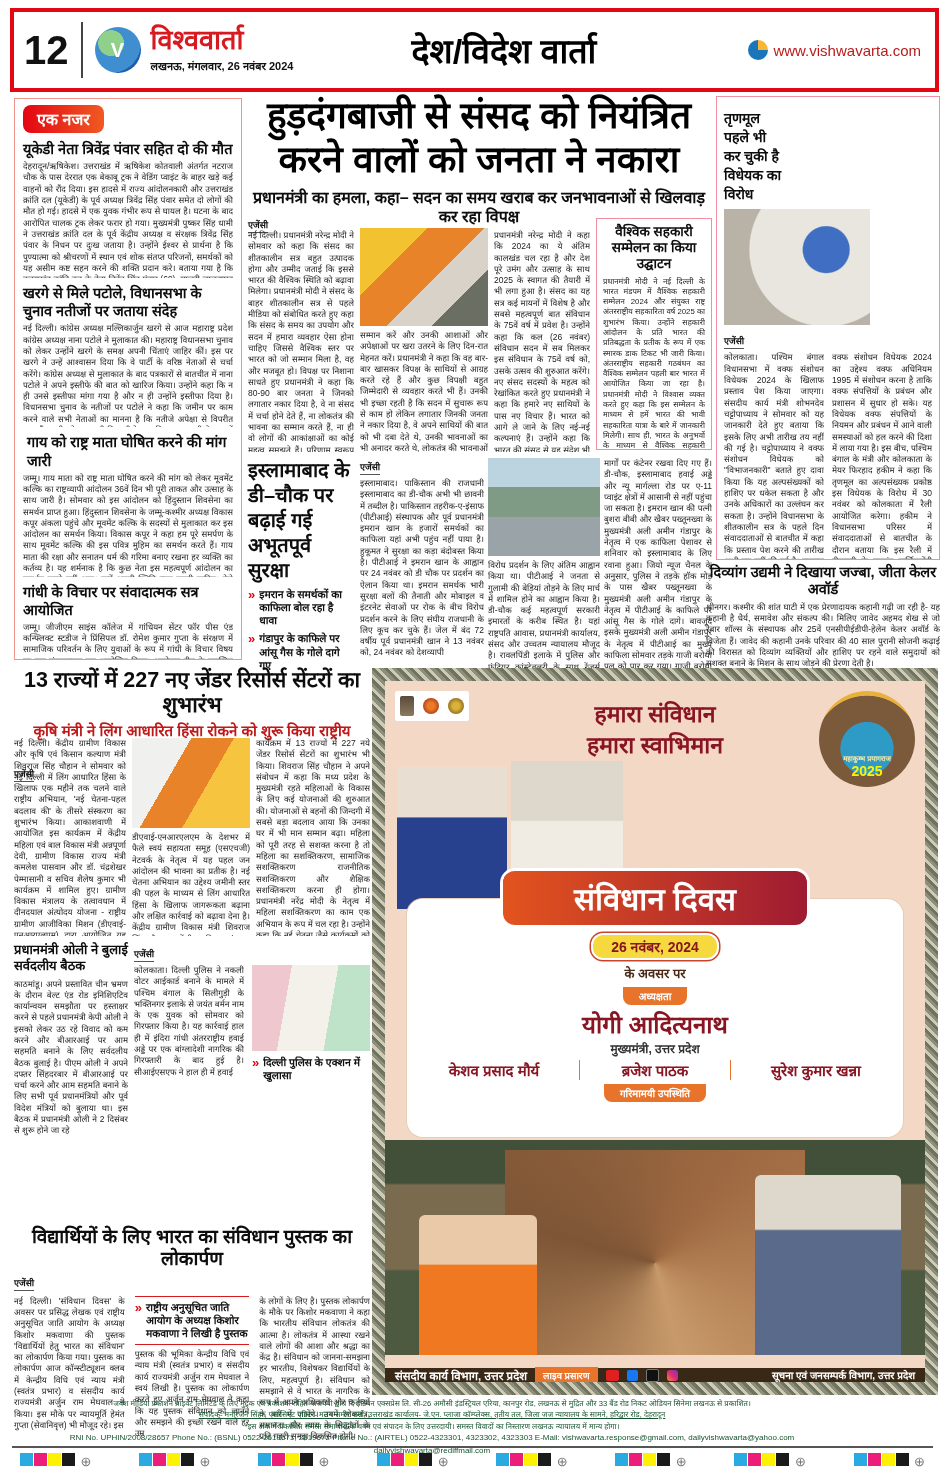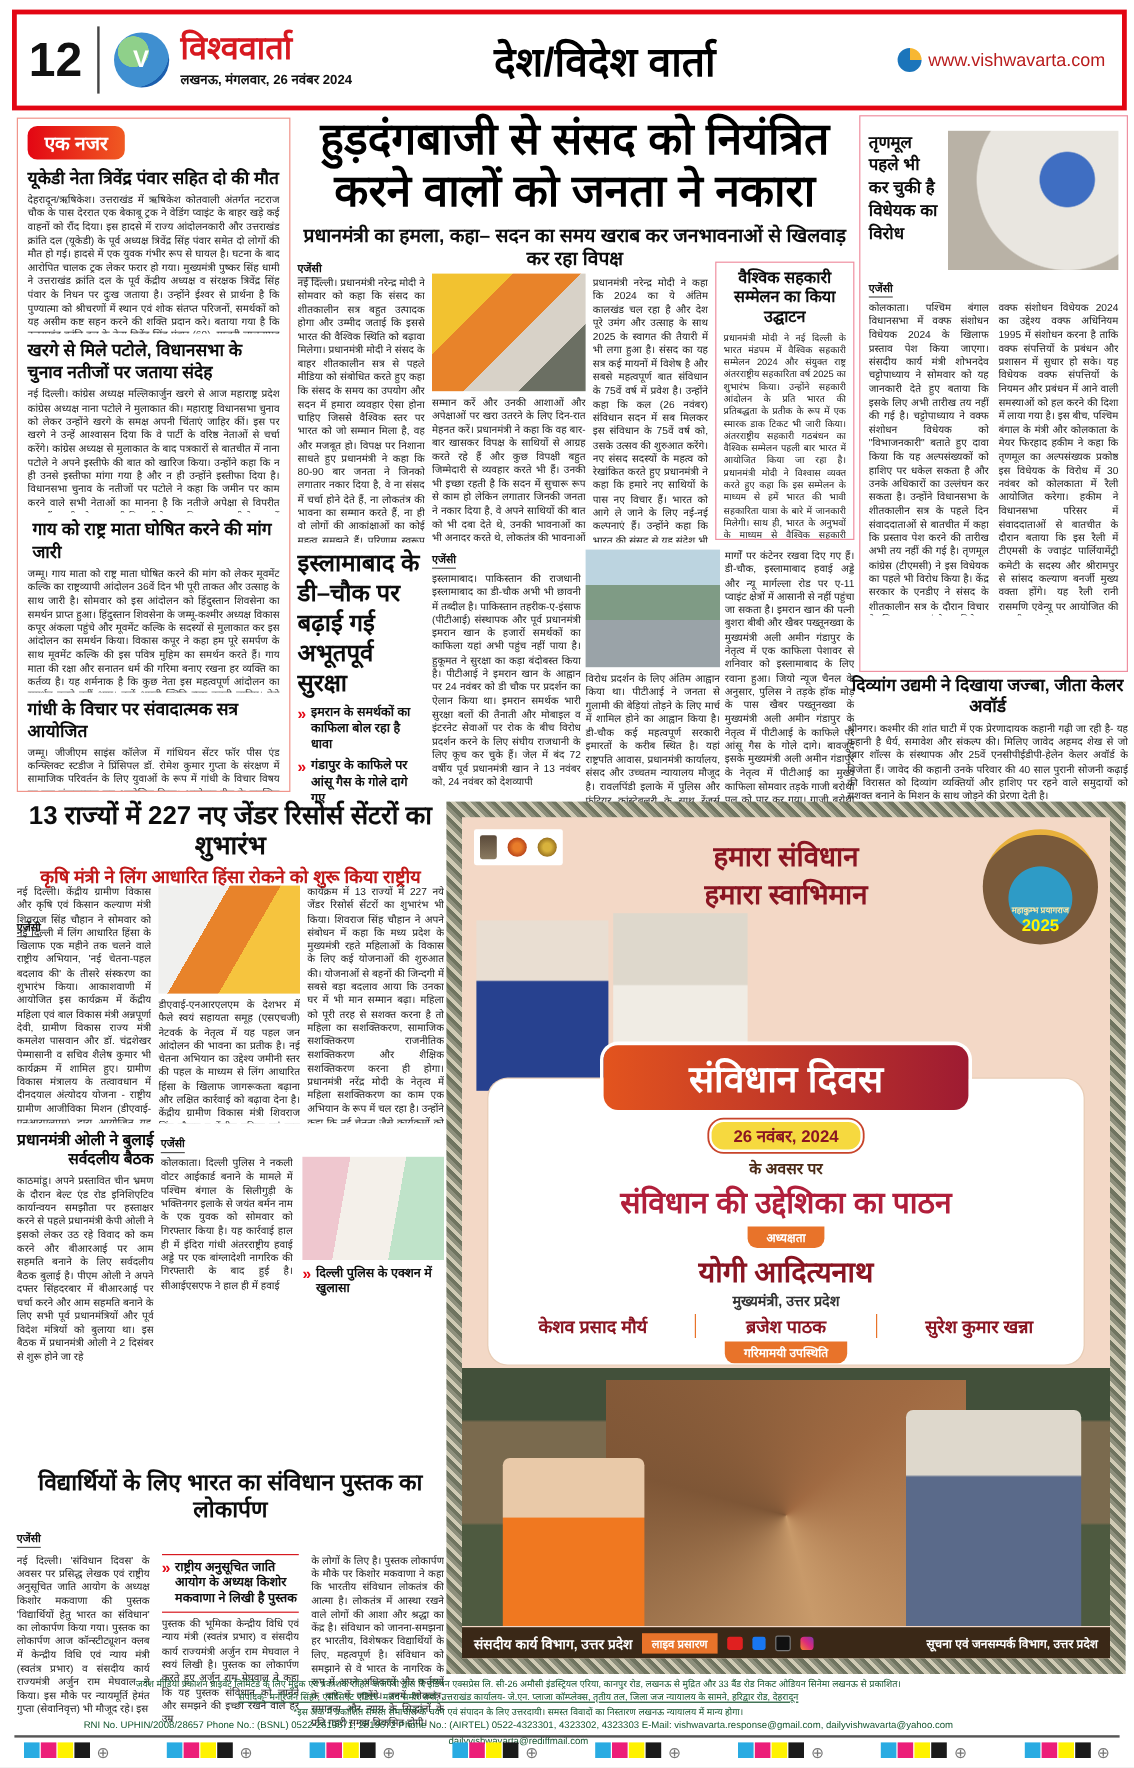--- a/index.html
+++ b/index.html
@@ -104,21 +104,21 @@
     <div class="bt" style="height:204px;">इस्लामाबाद। पाकिस्तान की राजधानी इस्लामाबाद का डी-चौक अभी भी छावनी में तब्दील है। पाकिस्तान तहरीक-ए-इंसाफ (पीटीआई) संस्थापक और पूर्व प्रधानमंत्री इमरान खान के हजारों समर्थकों का काफिला यहां अभी पहुंच नहीं पाया है। हुकूमत ने सुरक्षा का कड़ा बंदोबस्त किया है। पीटीआई ने इमरान खान के आह्वान पर 24 नवंबर को डी चौक पर प्रदर्शन का ऐलान किया था। इमरान समर्थक भारी सुरक्षा बलों की तैनाती और मोबाइल व इंटरनेट सेवाओं पर रोक के बीच विरोध प्रदर्शन करने के लिए संघीय राजधानी के लिए कूच कर चुके हैं। जेल में बंद 72 वर्षीय पूर्व प्रधानमंत्री खान ने 13 नवंबर को, 24 नवंबर को देशव्यापी</div>
   </div>
 
   <div class="abs photo" style="left:488px;top:458px;width:112px;height:98px;
               background:linear-gradient(180deg,#bcd4e0 0 30%,#7f9b85 30% 60%,#9aa3a8 60% 100%);"></div>
   <div class="abs bt" style="left:488px;top:560px;width:112px;height:112px;">विरोध प्रदर्शन के लिए अंतिम आह्वान किया था। पीटीआई ने जनता से गुलामी की बेड़ियां तोड़ने के लिए मार्च में शामिल होने का आह्वान किया है। डी-चौक कई महत्वपूर्ण सरकारी इमारतों के करीब स्थित है। यहां राष्ट्रपति आवास, प्रधानमंत्री कार्यालय, संसद और उच्चतम न्यायालय मौजूद है। रावलपिंडी इलाके में पुलिस और फ्रंटियर कांस्टेबुलरी के साथ रेंजर्स तैनात हैं। प्रदर्शन के मद्देनजर श्रीनगर राजमार्ग, जीटी रोड और एक्सप्रेस-वे सहित सारे इस्लामाबाद में</div>
 
   <div class="abs bt" style="left:604px;top:458px;width:108px;height:214px;">मार्गों पर कंटेनर रखवा दिए गए हैं। डी-चौक, इस्लामाबाद हवाई अड्डे और न्यू मार्गल्ला रोड पर ए-11 प्वाइंट क्षेत्रों में आसानी से नहीं पहुंचा जा सकता है। इमरान खान की पत्नी बुशरा बीबी और खैबर पख्तूनख्वा के मुख्यमंत्री अली अमीन गंडापुर के नेतृत्व में एक काफिला पेशावर से शनिवार को इस्लामाबाद के लिए रवाना हुआ। जियो न्यूज चैनल के अनुसार, पुलिस ने तड़के हॉक मोड़ के पास खैबर पख्तूनख्वा के मुख्यमंत्री अली अमीन गंडापुर के नेतृत्व में पीटीआई के काफिले पर आंसू गैस के गोले दागे। बावजूद इसके मुख्यमंत्री अली अमीन गंडापुर के नेतृत्व में पीटीआई का मुख्य काफिला सोमवार तड़के गाजी बरोथा पुल को पार कर गया। गाजी बरोथा पुल इस्लामाबाद से 100 किलोमीटर दूर है।</div>
 
   <div class="abs" style="left:716px;top:96px;width:224px;height:464px;border:1.5px solid #ef8fa0;padding:6px 7px;box-sizing:border-box;overflow:hidden;">
-    <div style="display:flex;margin-top:6px;gap:6px;">
+    <div style="display:flex;margin-top:6px;gap:6px;flex-direction:column;">
       <div class="hl" style="width:62px;font-size:14px;line-height:1.35;">तृणमूल पहले भी कर चुकी है विधेयक का विरोध</div>
       <div class="photo" style="width:146px;height:116px;
                   background:radial-gradient(circle at 70% 35%, #3f6ec2 0 18%, #e9e6e0 19% 60%, #b9b2a6 61% 100%);"></div>
     </div>
     <div style="margin-top:5px;">
       <span class="byline">एजेंसी</span>
     </div>
     <div style="display:flex;gap:8px;">
       <div class="bt" style="width:100px;height:262px;">कोलकाता। पश्चिम बंगाल विधानसभा में वक्फ संशोधन विधेयक 2024 के खिलाफ प्रस्ताव पेश किया जाएगा। संसदीय कार्य मंत्री शोभनदेव चट्टोपाध्याय ने सोमवार को यह जानकारी देते हुए बताया कि इसके लिए अभी तारीख तय नहीं की गई है। चट्टोपाध्याय ने वक्फ संशोधन विधेयक को "विभाजनकारी" बताते हुए दावा किया कि यह अल्पसंख्यकों को हाशिए पर धकेल सकता है और उनके अधिकारों का उल्लंघन कर सकता है। उन्होंने विधानसभा के शीतकालीन सत्र के पहले दिन संवाददाताओं से बातचीत में कहा कि प्रस्ताव पेश करने की तारीख अभी तय नहीं की गई है। तृणमूल कांग्रेस (टीएमसी) ने इस विधेयक का पहले भी विरोध किया है। केंद्र सरकार के एनडीए ने संसद के शीतकालीन सत्र के दौरान विचार के लिए वक्फ संशोधन विधेयक समेत 16 विधेयकों को सूचीबद्ध किया है।</div>
       <div class="bt" style="width:100px;height:262px;">वक्फ संशोधन विधेयक 2024 का उद्देश्य वक्फ अधिनियम 1995 में संशोधन करना है ताकि वक्फ संपत्तियों के प्रबंधन और प्रशासन में सुधार हो सके। यह विधेयक वक्फ संपत्तियों के नियमन और प्रबंधन में आने वाली समस्याओं को हल करने की दिशा में लाया गया है। इस बीच, पश्चिम बंगाल के मंत्री और कोलकाता के मेयर फिरहाद हकीम ने कहा कि तृणमूल का अल्पसंख्यक प्रकोष्ठ इस विधेयक के विरोध में 30 नवंबर को कोलकाता में रैली आयोजित करेगा। हकीम ने विधानसभा परिसर में संवाददाताओं से बातचीत के दौरान बताया कि इस रैली में टीएमसी के ज्वाइंट पार्लियामेंट्री कमेटी के सदस्य और श्रीरामपुर से सांसद कल्याण बनर्जी मुख्य वक्ता होंगे। यह रैली रानी रासमणि एवेन्यू पर आयोजित की जाएगी। इसके अलावा, तृणमूल के अल्पसंख्यक प्रकोष्ठ के अन्य प्रमुख नेता और फिरहाद हकीम भी इस सभा को संबोधित करेंगे।</div>
@@ -135,21 +135,21 @@
     <div style="font-size:15px;font-weight:bold;color:#c01818;text-align:center;margin-top:3px;">कृषि मंत्री ने लिंग आधारित हिंसा रोकने को शुरू किया राष्ट्रीय अभियान</div>
     <div style="margin-top:3px;"><span class="byline">एजेंसी</span></div>
   </div>
   <div class="abs bt" style="left:14px;top:738px;width:112px;height:198px;">नई दिल्ली। केंद्रीय ग्रामीण विकास और कृषि एवं किसान कल्याण मंत्री शिवराज सिंह चौहान ने सोमवार को नई दिल्ली में लिंग आधारित हिंसा के खिलाफ एक महीने तक चलने वाले राष्ट्रीय अभियान, 'नई चेतना-पहल बदलाव की' के तीसरे संस्करण का शुभारंभ किया। आकाशवाणी में आयोजित इस कार्यक्रम में केंद्रीय महिला एवं बाल विकास मंत्री अन्नपूर्णा देवी, ग्रामीण विकास राज्य मंत्री कमलेश पासवान और डॉ. चंद्रशेखर पेम्मासानी व सचिव शैलेष कुमार भी कार्यक्रम में शामिल हुए। ग्रामीण विकास मंत्रालय के तत्वावधान में दीनदयाल अंत्योदय योजना - राष्ट्रीय ग्रामीण आजीविका मिशन (डीएवाई-एनआरएलएम) द्वारा आयोजित यह अभियान 23 दिसंबर 2024 तक सभी राज्यों और केंद्र शासित प्रदेशों में चलेगा।</div>
   <div class="abs photo" style="left:132px;top:738px;width:118px;height:90px;
               background:linear-gradient(120deg,#f0f0ee 0 35%,#e8832a 35% 60%,#f6c43e 60% 100%);"></div>
   <div class="abs bt" style="left:132px;top:832px;width:118px;height:104px;">डीएवाई-एनआरएलएम के देशभर में फैले स्वयं सहायता समूह (एसएचजी) नेटवर्क के नेतृत्व में यह पहल जन आंदोलन की भावना का प्रतीक है। नई चेतना अभियान का उद्देश्य जमीनी स्तर की पहल के माध्यम से लिंग आधारित हिंसा के खिलाफ जागरूकता बढ़ाना और लक्षित कार्रवाई को बढ़ावा देना है। केंद्रीय ग्रामीण विकास मंत्री शिवराज सिंह चौहान व केंद्रीय महिला एवं बाल विकास मंत्री अन्नपूर्णा देवी और राज्य मंत्रियों के साथ नई चेतना- 3 ज्वाइंट एडवाइजरी का भी विमोचन किया।</div>
   <div class="abs bt" style="left:256px;top:738px;width:114px;height:198px;">कार्यक्रम में 13 राज्यों में 227 नये जेंडर रिसोर्स सेंटरों का शुभारंभ भी किया। शिवराज सिंह चौहान ने अपने संबोधन में कहा कि मध्य प्रदेश के मुख्यमंत्री रहते महिलाओं के विकास के लिए कई योजनाओं की शुरुआत की। योजनाओं से बहनों की जिन्दगी में सबसे बड़ा बदलाव आया कि उनका घर में भी मान सम्मान बढ़ा। महिला को पूरी तरह से सशक्त करना है तो महिला का सशक्तिकरण, सामाजिक सशक्तिकरण राजनीतिक सशक्तिकरण और शैक्षिक सशक्तिकरण करना ही होगा। प्रधानमंत्री नरेंद्र मोदी के नेतृत्व में महिला सशक्तिकरण का काम एक अभियान के रूप में चल रहा है। उन्होंने कहा कि नई चेतना जैसे कार्यक्रमों को समाज में ले जाना होगा क्योंकि हिंसा तो आज भी होती है और ये केवल गांव में ही नहीं है निर्भया जैसी घटनाएं शहर में होती हैं।</div>
 
   <div class="abs" style="left:14px;top:942px;width:114px;">
-    <div class="hl" style="font-size:13px;text-align:right;line-height:1.25;margin-bottom:4px;">प्रधानमंत्री ओली ने बुलाई सर्वदलीय बैठक</div>
+    <div class="hl" style="font-size:13px;text-align:left;line-height:1.25;margin-bottom:4px;">प्रधानमंत्री ओली ने बुलाई सर्वदलीय बैठक</div>
     <div class="bt" style="height:230px;">काठमांडू। अपने प्रस्तावित चीन भ्रमण के दौरान बेल्ट एंड रोड इनिशिएटिव कार्यान्वयन समझौता पर हस्ताक्षर करने से पहले प्रधानमंत्री केपी ओली ने इसको लेकर उठ रहे विवाद को कम करने और बीआरआई पर आम सहमति बनाने के लिए सर्वदलीय बैठक बुलाई है। पीएम ओली ने अपने दफ्तर सिंहदरबार में बीआरआई पर चर्चा करने और आम सहमति बनाने के लिए सभी पूर्व प्रधानमंत्रियों और पूर्व विदेश मंत्रियों को बुलाया था। इस बैठक में प्रधानमंत्री ओली ने 2 दिसंबर से शुरू होने जा रहे</div>
   </div>
 
   <div class="abs" style="left:134px;top:940px;width:236px;">
     <div style="margin-top:3px;"><span class="byline">एजेंसी</span></div>
     <div style="display:flex;gap:8px;">
       <div class="bt" style="width:110px;height:160px;">कोलकाता। दिल्ली पुलिस ने नकली वोटर आईकार्ड बनाने के मामले में पश्चिम बंगाल के सिलीगुड़ी के भक्तिनगर इलाके से जयंत बर्मन नाम के एक युवक को सोमवार को गिरफ्तार किया है। यह कार्रवाई हाल ही में इंदिरा गांधी अंतरराष्ट्रीय हवाई अड्डे पर एक बांग्लादेशी नागरिक की गिरफ्तारी के बाद हुई है। सीआईएसएफ ने हाल ही में हवाई</div>
       <div style="width:118px;">
         <div class="photo" style="width:118px;height:86px;
                     background:linear-gradient(100deg,#efc7cf 0 30%,#f4f0ea 30% 65%,#bfe3c9 65% 100%);"></div>
@@ -204,21 +204,20 @@
                   background:linear-gradient(180deg,#e9ded2 0 35%,#27418f 36% 100%);"></div>
       <div class="abs photo" style="left:126px;top:80px;width:112px;height:148px;
                   background:linear-gradient(180deg,#ded8cc 0 40%,#f0ece4 41% 100%);"></div>
 
       <div class="abs" style="left:22px;top:218px;width:496px;height:238px;background:#fff;border-radius:16px;
                   box-shadow:0 0 0 1px #e8cdb6;overflow:hidden;text-align:center;">
         <div style="height:34px;"></div>
         <div style="display:inline-block;background:#f6d93f;color:#8a1522;font-weight:bold;font-size:14px;
                     padding:2px 18px;border-radius:12px;border:2px solid #fff;box-shadow:0 0 0 1.5px #c8442a;">26 नवंबर, 2024</div>
         <div style="font-size:13px;font-weight:bold;color:#4a2a16;margin-top:4px;">के अवसर पर</div>
-        <div style="font-size:25px;font-weight:bold;color:#b11f3b;margin-top:2px;">संविधान की उद्देशिका का पाठन</div>
         <div style="margin-top:4px;"><span class="ribbon">अध्यक्षता</span></div>
         <div style="font-size:24px;font-weight:bold;color:#8a1522;margin-top:2px;">योगी आदित्यनाथ</div>
         <div style="font-size:12px;font-weight:bold;color:#333;">मुख्यमंत्री, उत्तर प्रदेश</div>
         <div style="display:flex;justify-content:center;gap:10px;margin-top:3px;align-items:stretch;">
           <div style="width:150px;">
             <div style="font-size:15px;font-weight:bold;color:#8a1522;">केशव प्रसाद मौर्य</div>
 
           </div>
           <div class="sep-v"></div>
           <div style="width:130px;">
@@ -244,21 +243,21 @@
       <div class="abs" style="left:0;top:459px;width:540px;height:215px;
                   background:linear-gradient(180deg,#42503a 0 20%,#7a6a4e 21% 60%,#4e5a40 61% 100%);">
         <div class="abs photo" style="left:120px;top:10px;width:300px;height:205px;
                     background:conic-gradient(from 45deg at 50% 55%, #a06a42, #c89a6a, #7e5636, #a06a42);"></div>
         <div class="abs photo" style="left:34px;bottom:0;width:118px;height:140px;
                     background:linear-gradient(180deg,#e9c9a8 0 35%,#f07820 36% 100%);border-radius:6px 6px 0 0;"></div>
         <div class="abs photo" style="right:24px;bottom:0;width:146px;height:180px;
                     background:linear-gradient(180deg,#ded8cc 0 30%,#5a6a8a 31% 100%);border-radius:6px 6px 0 0;"></div>
       </div>
 
-      <div class="abs" style="left:0;bottom:0;width:540px;height:26px;background:#3a2817;display:flex;align-items:center;padding:0 10px;box-sizing:border-box;gap:8px;">
+      <div class="abs" style="left:0;bottom:0;width:540px;height:14px;background:#3a2817;display:flex;align-items:center;padding:0 10px;box-sizing:border-box;gap:8px;">
         <span style="color:#fff;font-weight:bold;font-size:11.5px;white-space:nowrap;">संसदीय कार्य विभाग, उत्तर प्रदेश</span>
         <span style="background:#e8732a;color:#fff;font-size:9.5px;font-weight:bold;padding:2px 8px;white-space:nowrap;">लाइव प्रसारण</span>
         <span style="width:13px;height:11px;background:#e02020;border-radius:2px;display:inline-block;"></span>
         <span style="width:11px;height:11px;background:#1877f2;border-radius:2px;display:inline-block;"></span>
         <span style="width:11px;height:11px;background:#111;border:1px solid #777;border-radius:2px;display:inline-block;"></span>
         <span style="width:11px;height:11px;background:linear-gradient(45deg,#f58529,#dd2a7b,#8134af);border-radius:3px;display:inline-block;"></span>
         <span style="color:#fff;font-weight:bold;font-size:10px;margin-left:auto;white-space:nowrap;">सूचना एवं जनसम्पर्क विभाग, उत्तर प्रदेश</span>
       </div>
     </div>
   </div>

